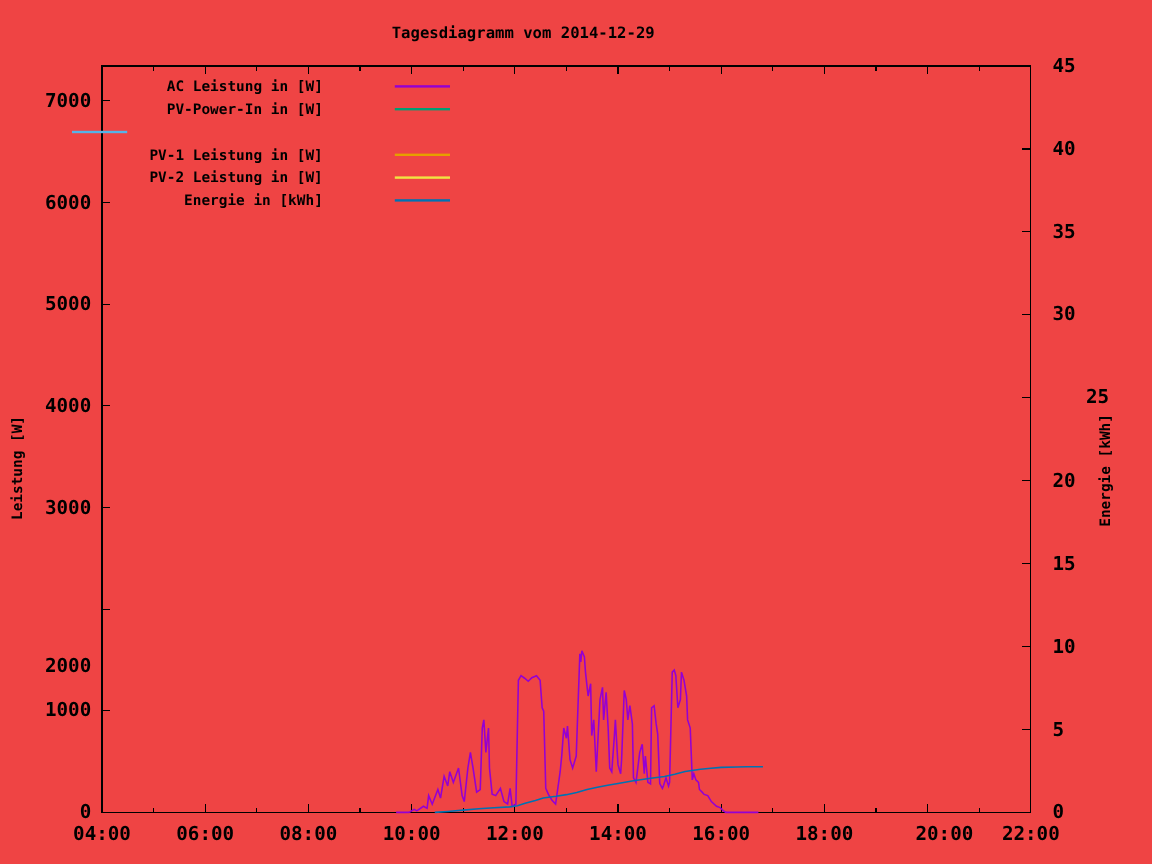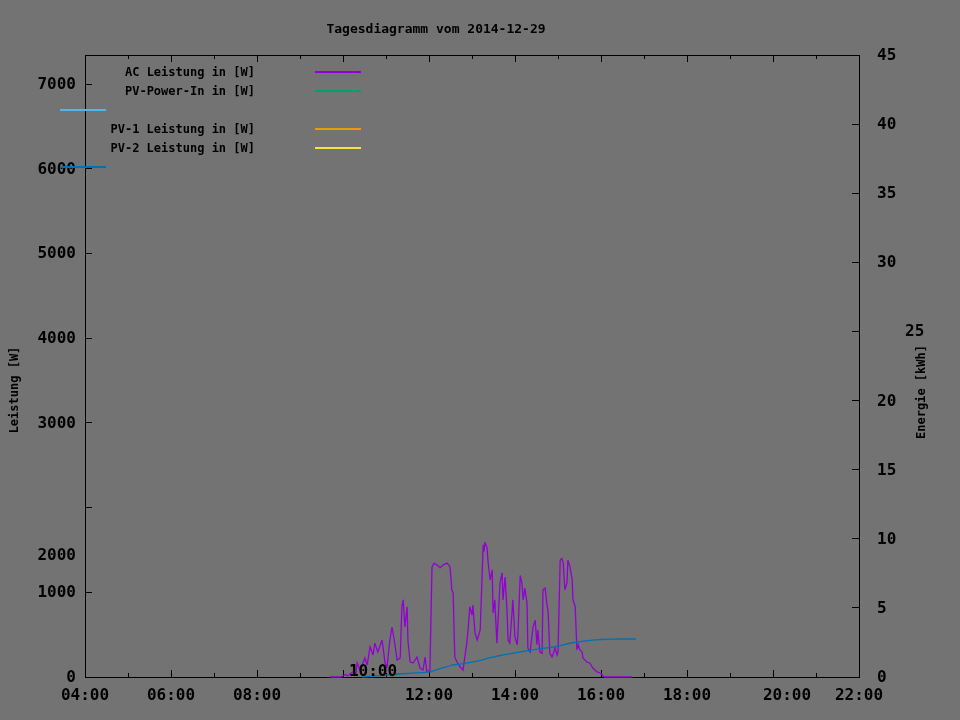--- a/index.html
+++ b/index.html
@@ -1,38 +1,38 @@
 <!DOCTYPE html>
 <html><head>
 <meta charset="utf-8">
 <style>
   html,body{margin:0;padding:0;}
   body{
     width:960px;height:720px;background:#ffffff;color:#000;
     font-family:"DejaVu Sans Mono","Liberation Mono",monospace;
     font-weight:bold;
   }
-  .stage{position:relative;width:960px;height:720px;overflow:hidden;background:#737373;}
+  .stage{position:relative;width:960px;height:720px;overflow:hidden;background:#ef4444;}
   .chart-title{
     position:absolute;top:21px;left:436px;transform:translateX(-50%);
     font-size:13px;white-space:nowrap;
   }
   .ylab{
     position:absolute;font-size:12px;white-space:nowrap;
     transform:translate(-50%,-50%) rotate(-90deg);
   }
   #ylab-left{left:14px;top:390px;}
   #ylab-right{left:921px;top:392px;}
   .tick-label{
     position:absolute;font-size:16px;line-height:14px;white-space:nowrap;
   }
   .tick-label.yl{width:48px;text-align:right;}
   .legend{position:absolute;left:0;top:62px;}
   .legend-row{display:flex;align-items:center;height:19px;}
-  .legend-label{width:255px;text-align:right;font-size:12px;white-space:pre;}
+  .legend-label{width:255px;text-align:right;font-size:12px;white-space:pre;padding-left:14px;}
   .legend-line{width:46px;height:2px;margin-left:60px;}
   svg{position:absolute;left:0;top:0;}
 </style>
 </head>
 <body>
 
 <div class="stage">
 
   <div class="chart-title">Tagesdiagramm vom 2014-12-29</div>
 
@@ -98,21 +98,21 @@
       <line x1="859" y1="124.11111111111109" x2="852" y2="124.11111111111109" stroke="#000000" stroke-width="1" shape-rendering="crispEdges"></line>
       <line x1="859" y1="55" x2="852" y2="55" stroke="#000000" stroke-width="1" shape-rendering="crispEdges"></line>
       <polyline points="330.1,677.0 340.8,677.0 345.2,674.5 347.3,675.7 352.9,671.9 355.9,673.6 357.2,663.0 360.2,670.2 364.9,657.9 367.1,665.1 370.1,646.9 373.1,655.0 374.8,643.1 377.8,652.0 382.1,640.0 385.1,663.0 386.9,668.0 389.9,640.0 392.0,627.0 394.2,640.0 397.2,660.1 400.2,658.0 401.9,606.7 403.2,599.9 404.9,627.0 407.1,606.7 407.9,640.0 410.1,661.8 413.1,663.0 417.0,657.0 420.0,668.0 423.0,670.0 425.1,657.0 426.8,671.9 429.9,670.2 432.0,566.9 434.2,563.1 437.2,565.2 440.2,567.7 443.2,564.8 447.1,563.1 450.1,566.9 451.8,589.8 453.1,592.7 454.8,657.0 457.0,662.0 460.0,666.8 463.0,670.0 466.8,643.1 468.1,630.0 469.8,606.7 472.0,615.2 472.9,605.0 475.0,633.0 477.2,640.0 480.2,630.0 483.2,544.9 484.0,551.6 484.9,542.3 487.0,547.4 487.9,560.1 490.1,580.0 492.2,569.8 493.1,613.0 494.8,599.9 496.9,643.1 500.0,583.0 502.1,572.8 503.0,599.9 505.1,577.0 506.8,606.7 508.1,640.0 509.8,643.1 512.0,613.0 512.8,599.9 515.0,637.2 517.2,644.8 518.0,633.0 520.2,575.4 521.9,583.0 523.2,599.9 524.9,588.1 527.0,603.3 527.9,648.2 530.0,652.0 533.1,627.0 535.2,620.2 536.9,644.8 537.8,630.0 539.9,652.0 542.1,653.3 543.0,589.8 545.1,588.1 546.8,603.3 548.1,611.8 549.8,653.0 552.0,657.0 552.8,655.0 555.0,648.2 557.1,655.0 558.0,652.0 560.2,560.1 561.9,558.4 563.2,563.1 564.9,589.8 567.0,583.0 567.9,560.1 570.0,566.9 572.2,580.0 573.0,599.9 575.2,606.7 576.9,649.9 578.2,644.8 579.9,649.9 582.1,652.0 582.9,657.9 585.1,660.1 586.8,662.0 589.8,663.0 592.8,668.0 597.1,671.9 600.1,673.0 603.2,676.0 604.9,677.0 632.0,677.0" fill="none" stroke="#9400d3" stroke-width="1.3"></polyline>
       <polyline points="362.3,677.0 373.1,676.2 386.0,675.1 398.9,674.0 411.8,673.1 424.7,672.4 431.2,671.5 437.6,669.4 446.2,667.0 452.7,665.0 463.4,663.6 472.0,662.2 480.6,660.4 489.2,657.9 497.8,656.0 506.4,654.3 515.0,652.9 527.9,650.7 540.8,648.7 553.7,647.0 562.3,645.2 570.9,643.0 583.8,641.1 592.4,640.2 601.0,639.5 613.9,639.1 622.5,639.0 635.8,639.0" fill="none" stroke="#0072b2" stroke-width="1.3"></polyline>
     </svg>
 
   <div id="tick-labels">
       <div class="tick-label xl" style="left: 85px; top: 688px; transform: translateX(-50%);">04:00</div>
       <div class="tick-label xl" style="left: 171px; top: 688px; transform: translateX(-50%);">06:00</div>
       <div class="tick-label xl" style="left: 257px; top: 688px; transform: translateX(-50%);">08:00</div>
-      <div class="tick-label xl" style="left: 343px; top: 664px; transform: translateX(-50%); margin-left: 30px;">10:00</div>
+      <div class="tick-label xl" style="left: 343px; top: 688px; transform: translateX(-50%);">10:00</div>
       <div class="tick-label xl" style="left: 429px; top: 688px; transform: translateX(-50%);">12:00</div>
       <div class="tick-label xl" style="left: 515px; top: 688px; transform: translateX(-50%);">14:00</div>
       <div class="tick-label xl" style="left: 601px; top: 688px; transform: translateX(-50%);">16:00</div>
       <div class="tick-label xl" style="left: 687px; top: 688px; transform: translateX(-50%);">18:00</div>
       <div class="tick-label xl" style="left: 773px; top: 688px; transform: translateX(-50%); margin-left: 14px;">20:00</div>
       <div class="tick-label xl" style="left: 859px; top: 688px; transform: translateX(-50%);">22:00</div>
       <div class="tick-label yl" style="left: 28px; top: 670px;">0</div>
       <div class="tick-label yl" style="left: 28px; top: 585.293px;">1000</div>
       <div class="tick-label yl" style="left: 28px; top: 500.587px; margin-top: 47px;">2000</div>
       <div class="tick-label yl" style="left: 28px; top: 415.88px;">3000</div>
@@ -146,17 +146,18 @@
     </div>
     <div class="legend-row">
       <span class="legend-label">PV-1 Leistung in [W]</span>
       <span class="legend-line" style="background: rgb(230, 159, 0);"></span>
     </div>
     <div class="legend-row">
       <span class="legend-label">PV-2 Leistung in [W]</span>
       <span class="legend-line" style="background: rgb(240, 228, 66);"></span>
     </div>
     <div class="legend-row">
+      <span class="legend-label">Energie in [kWh]</span>
       <span class="legend-line" style="background: rgb(0, 114, 178);"></span>
     </div>
   </div>
 
 </div>
 
 </body></html>

